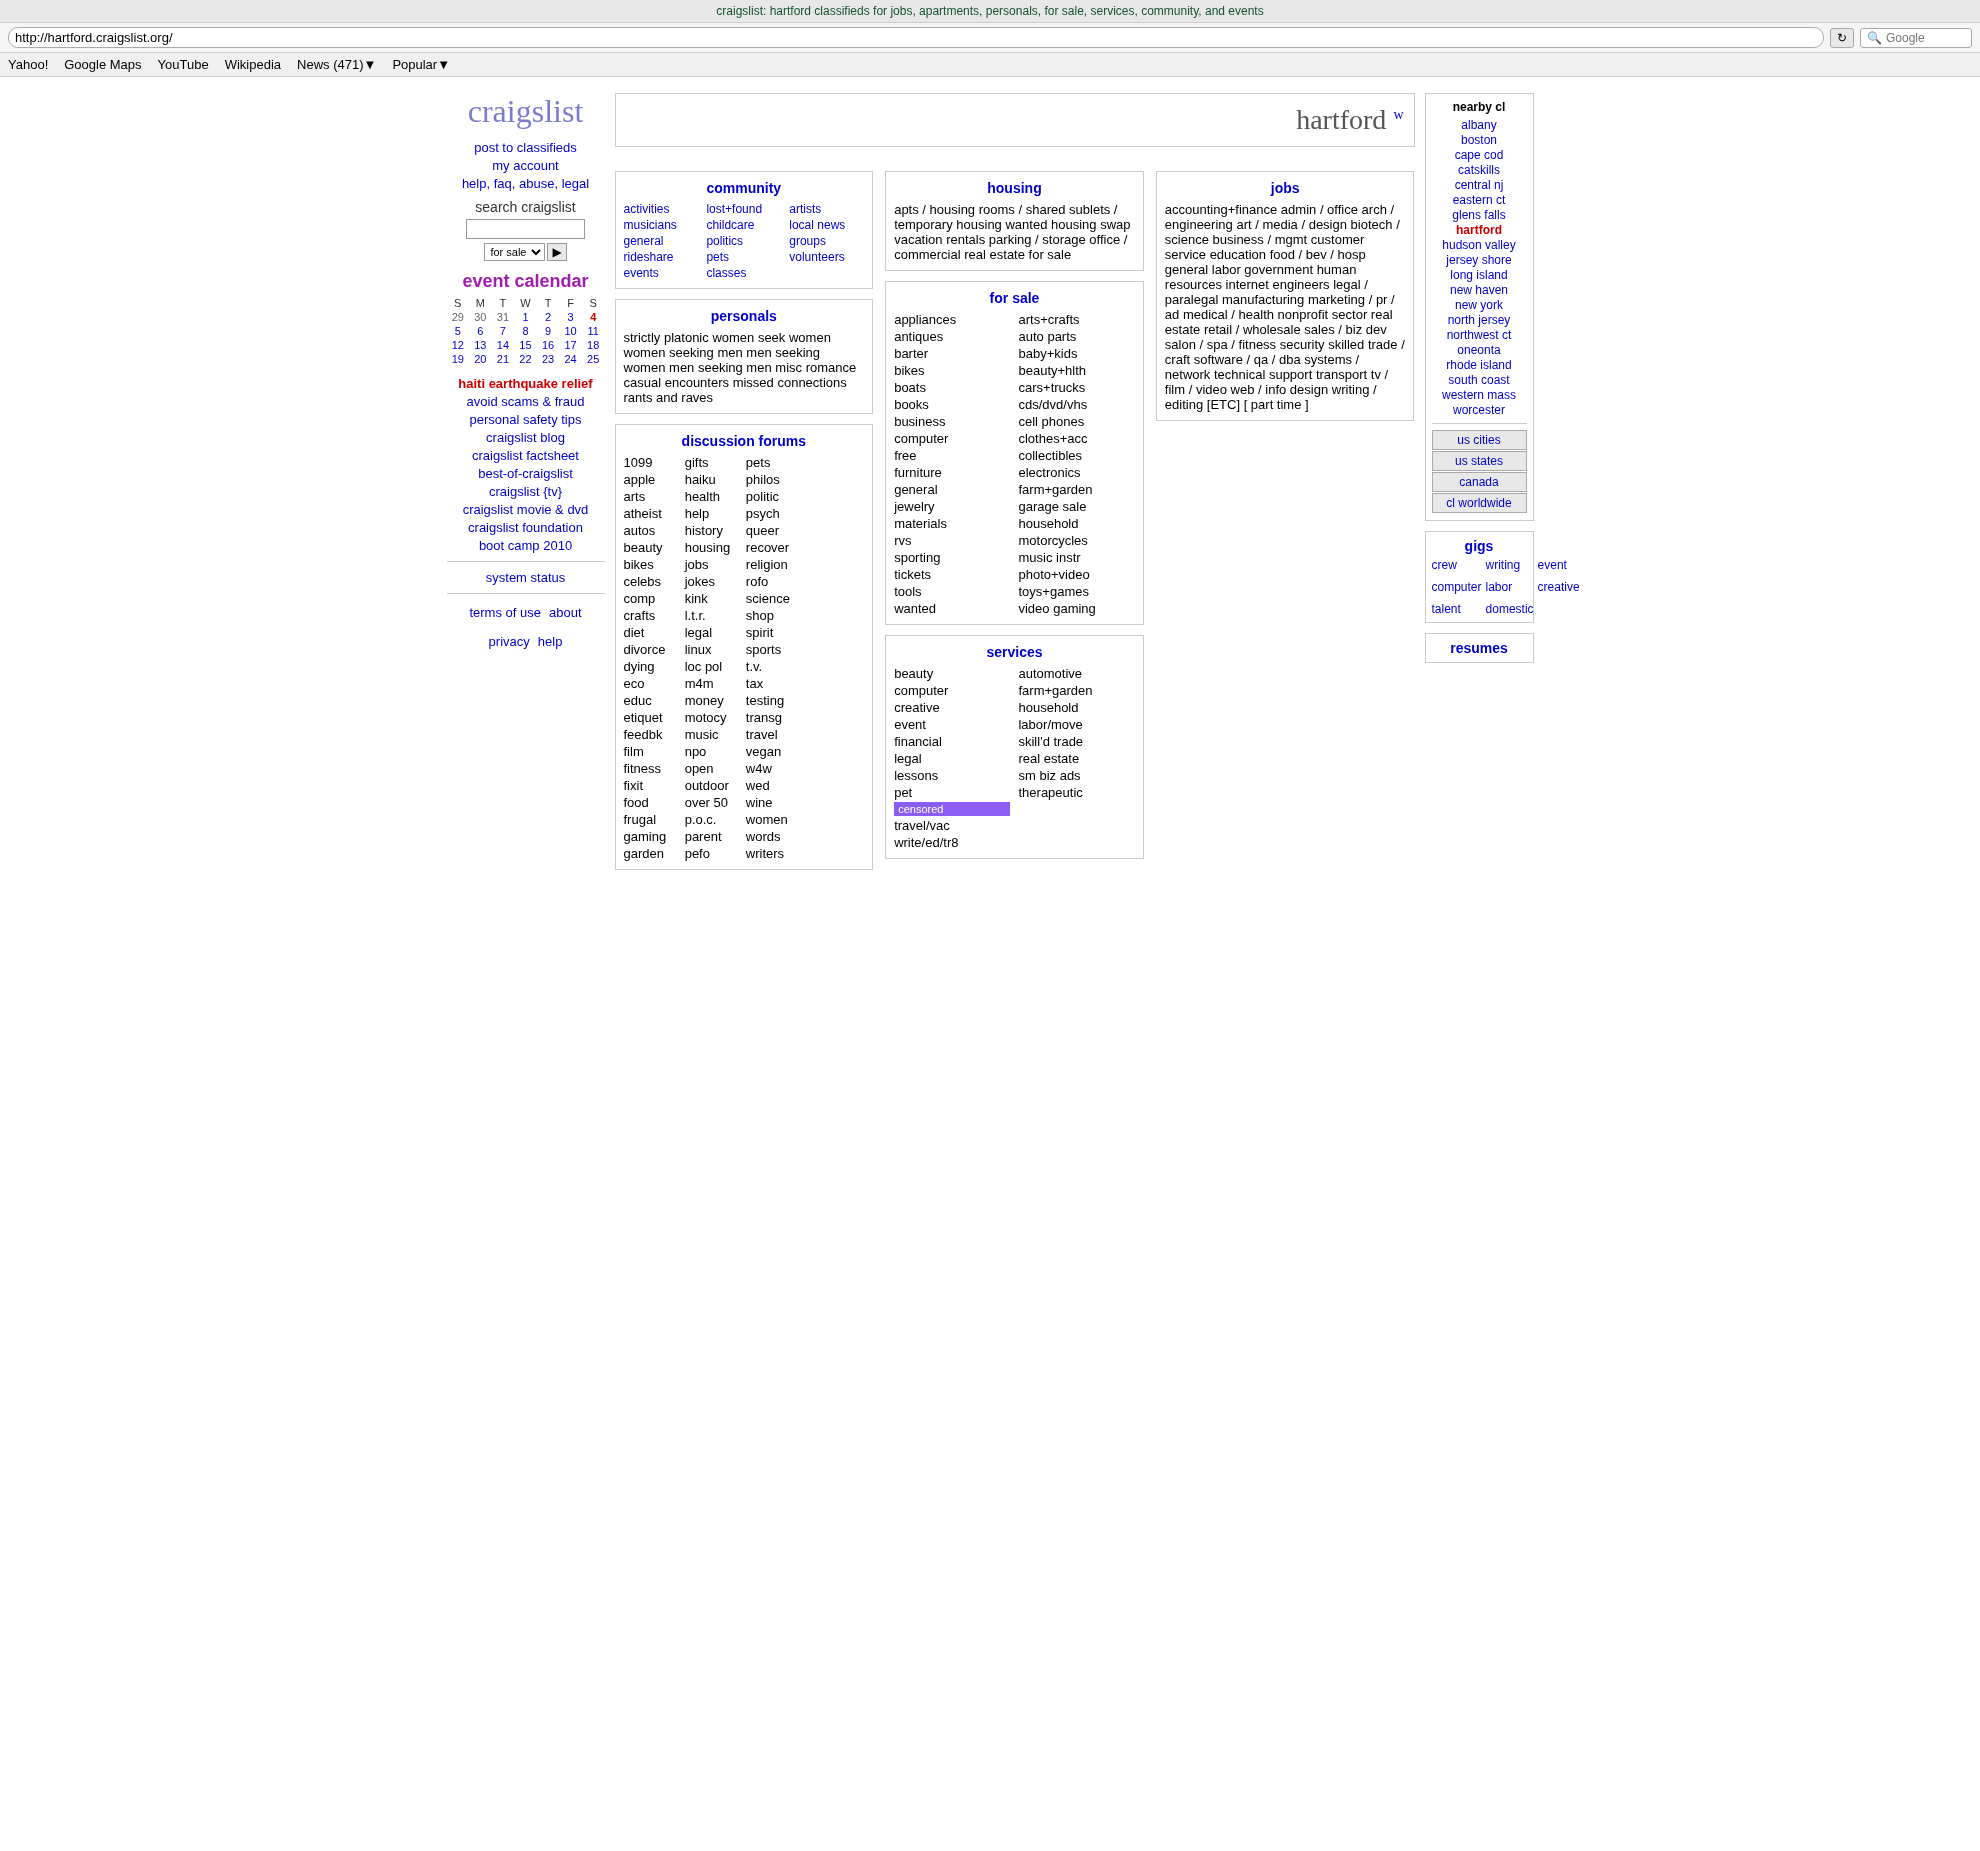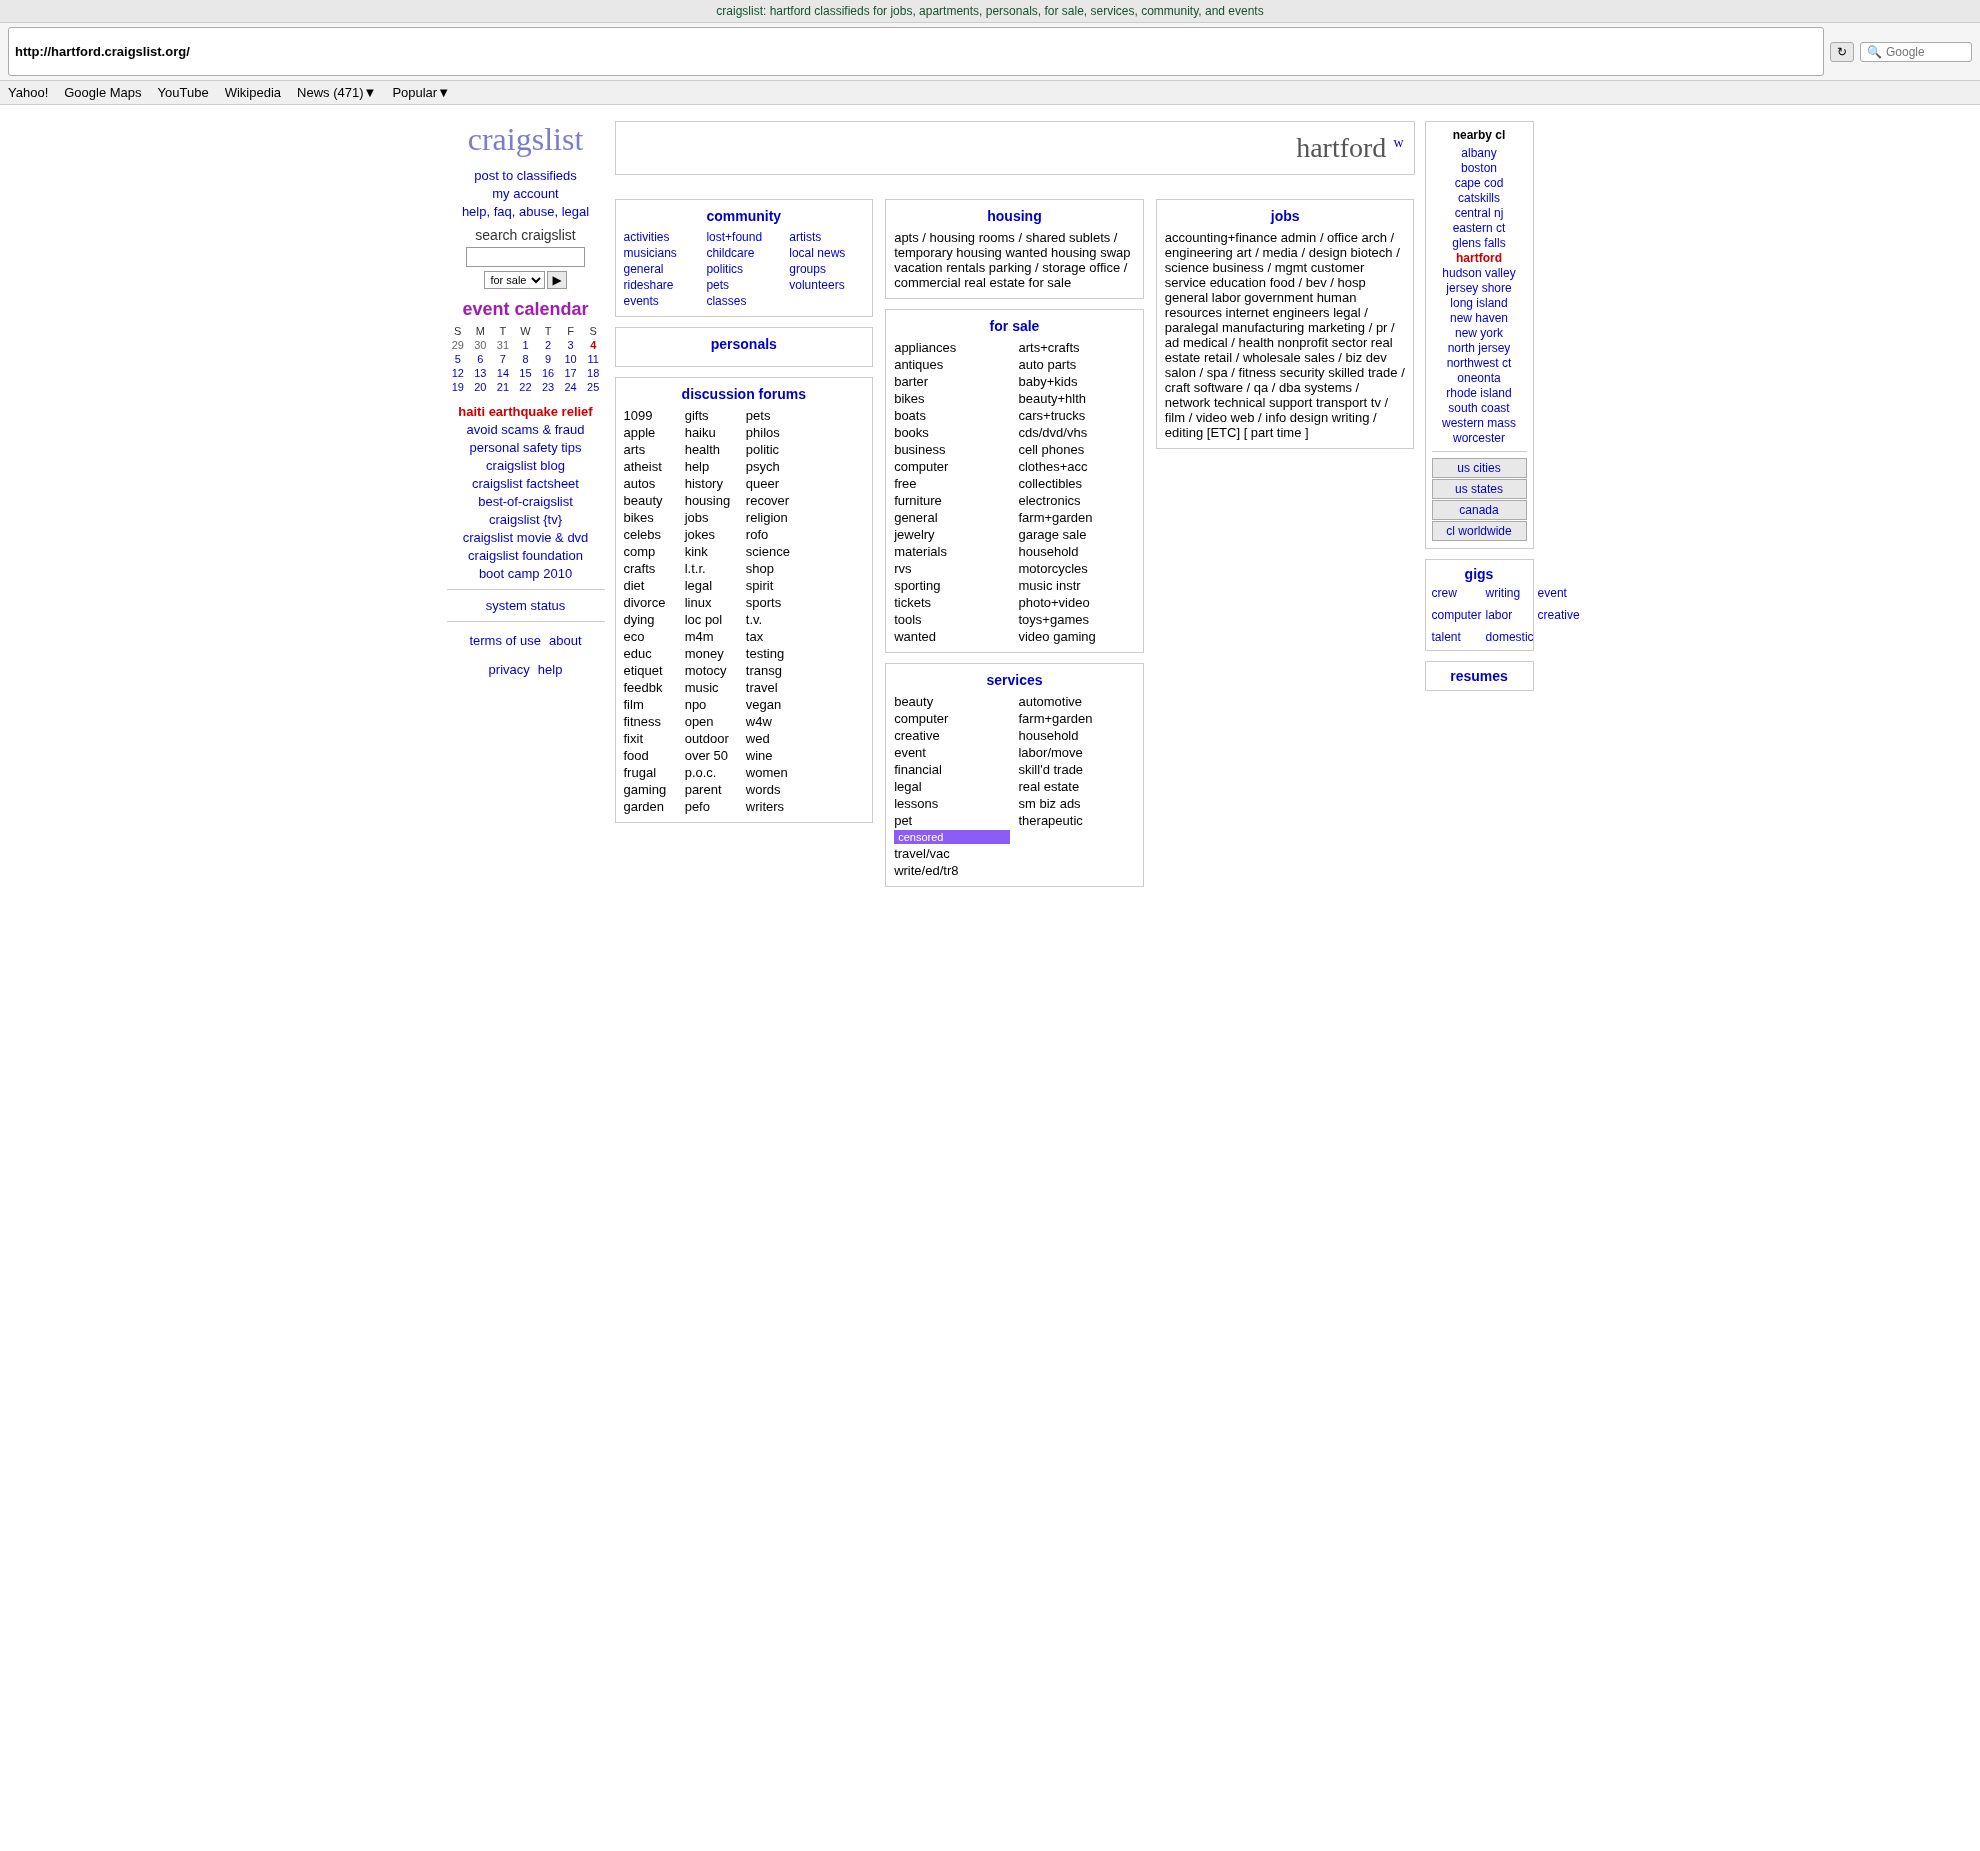--- a/index.html
+++ b/index.html
@@ -18,25 +18,24 @@
       display: flex;
       align-items: center;
       background: #f5f5f5;
       border-bottom: 1px solid #ccc;
       padding: 4px 8px;
       gap: 6px;
     }
     .url-field {
       flex: 1;
       border: 1px solid #aaa;
-      border-radius: 3px;
-      padding: 16px 6px;
+      border-radius: 10px;
+      padding: 2px 6px;
       font-size: 13px;
       background: #fff;
-      font-weight: bold;
     }
     .refresh-btn {
       border: 1px solid #aaa;
       background: #e8e8e8;
       border-radius: 3px;
       padding: 2px 6px;
       cursor: pointer;
       font-size: 12px;
     }
     .search-bar-browser {
@@ -454,20 +453,31 @@
             <a>rideshare</a>
             <a>pets</a>
             <a>volunteers</a>
             <a>events</a>
             <a>classes</a>
           </div>
         </div>
 
         <div class="section-box" style="margin-top:10px;">
           <div class="section-title">personals</div>
+          <div>
+            <a>strictly platonic</a>
+            <a>women seek women</a>
+            <a>women seeking men</a>
+            <a>men seeking women</a>
+            <a>men seeking men</a>
+            <a>misc romance</a>
+            <a>casual encounters</a>
+            <a>missed connections</a>
+            <a>rants and raves</a>
+          </div>
         </div>
 
         <div class="section-box" style="margin-top:10px;">
           <div class="section-title">discussion forums</div>
           <div class="forums-4col">
             <a>1099</a>
             <a>gifts</a>
             <a>pets</a>
             <a></a>
             <a>apple</a>

